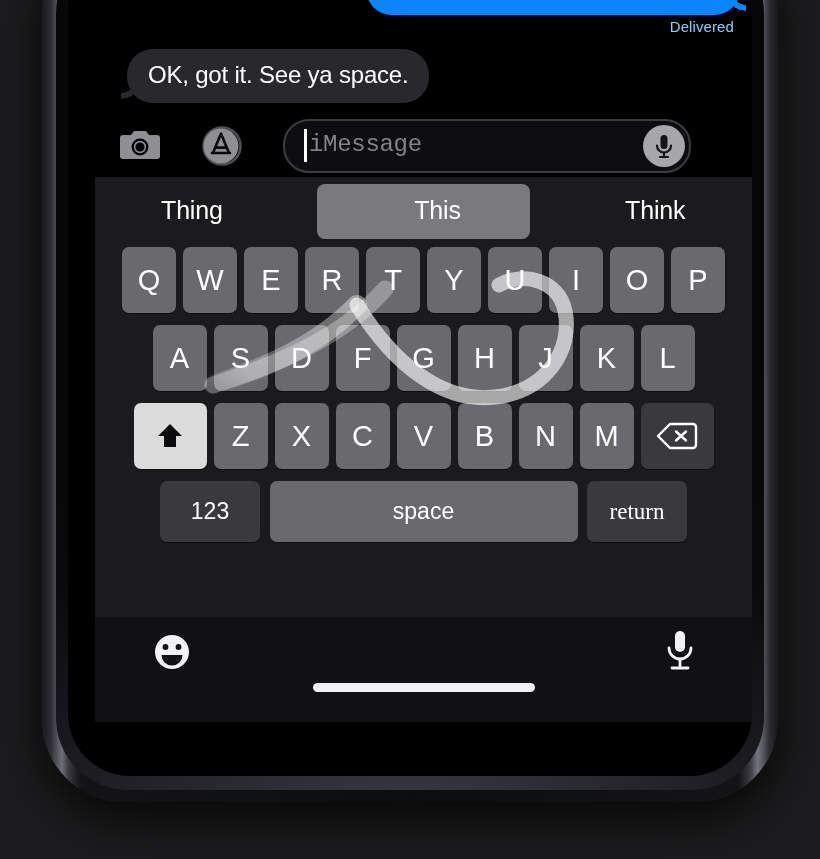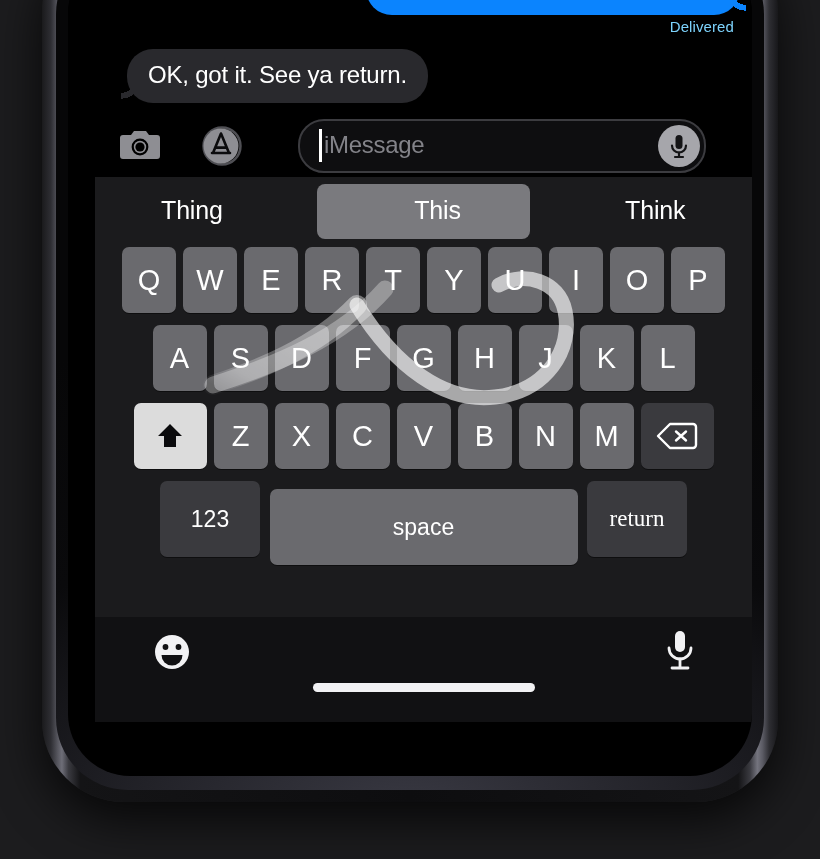--- a/index.html
+++ b/index.html
@@ -90,24 +90,25 @@
     position:absolute; left:0; top:160px; width:684px; height:65px;
     background:#000;
   }
   #camera-button{
     position:absolute; left:51px; top:13px; width:42px; height:40px;
   }
   #appstore-button{
     position:absolute; left:132px; top:11px; width:46px; height:46px;
   }
   #message-field{
-    position:absolute; left:230px; top:7px; width:404px; height:50px;
+    position:absolute; left:215px; top:7px; width:404px; height:50px;
     border:2px solid #3c3c40;
     border-radius:26px;
     background:#0e0e10;
+    font-family:Liberation Mono, monospace;
   }
   #message-caret{
     position:absolute; left:19px; top:8px;
     width:3px; height:33px; background:#fff;
   }
   #message-placeholder{
     position:absolute; left:24px; top:10px;
     font-size:24px; color:#838389; letter-spacing:-.3px;
   }
   #dictate-in-field{
@@ -162,23 +163,23 @@
     box-shadow:0 1px 0 rgba(0,0,0,.45);
     position:relative;
     z-index:1;
   }
   #row-2{ padding:0 32px; }
   #row-3 .key{ }
   .key.wide-mod{ width:73px; }
   .key.shift-active{ background:#dcdcdc; }
   .key.dark{ background:#3a3a3e; }
   .key.num{ width:100px; font-size:23px; }
-  .key.space{ width:308px; font-size:23px; margin:8px 6px; }
+  .key.space{ width:308px; font-size:23px; margin:0 6px; }
   .key.return{ width:100px; font-size:23px;font-family:Liberation Serif, serif; }
-  #row-4 .key{ height:76px; }
+  #row-4 .key{ height:61px; }
 
   .shift-glyph{ width:30px; height:30px; display:block; }
   .bksp-glyph{ width:42px; height:30px; display:block; }
 
   
   #swipe-trail{
     position:absolute; left:0; top:68px;
     width:657px; height:200px;
     pointer-events:none;
     z-index:5;
@@ -209,21 +210,21 @@
 <div id="phone-bezel"></div>
 
 <div id="phone-screen">
 
   <div id="conversation">
 
     <div class="bubble sent">Yeah. Staying at the beach late.</div>
 
     <div id="delivered-status">Delivered</div>
 
-    <div class="bubble received">OK, got it. See ya return.</div>
+    <div class="bubble received">OK, got it. See ya space.</div>
   </div>
 
   <div id="input-bar">
 
     <div id="camera-button">
       <svg viewBox="0 0 42 40" width="42" height="40">
         <path d="M4 10h8l3-4h12l3 4h8a3 3 0 0 1 3 3v18a3 3 0 0 1-3 3H4a3 3 0 0 1-3-3V13a3 3 0 0 1 3-3z" fill="#8e8e93"></path>
         <circle cx="21" cy="22" r="8.4" fill="#000"></circle>
         <circle cx="21" cy="22" r="6.2" fill="#8e8e93"></circle>
         <circle cx="21" cy="22" r="4.6" fill="#000"></circle>

